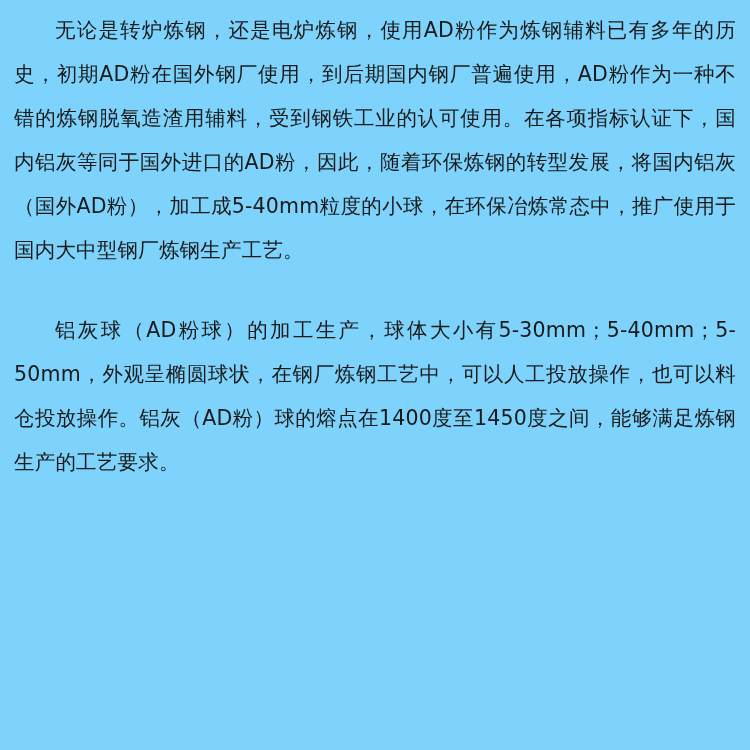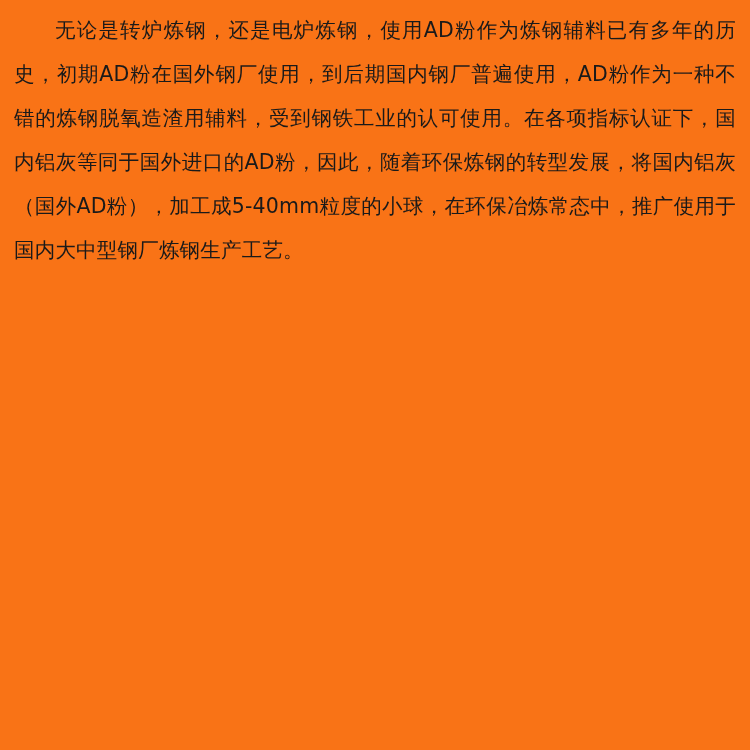--- a/index.html
+++ b/index.html
@@ -12,21 +12,21 @@
     background: #ffffff;
     font-family: "DejaVu Sans", "Liberation Sans", sans-serif;
     color: #000000;
     overflow: hidden;
   }
   .page {
     width: 750px;
     height: 750px;
     box-sizing: border-box;
     padding: 8px 14px 0 14px;
-    background: #f97316;
+    background: #7dd3fc;
   }
   .para {
     font-size: 20.5px;
     line-height: 44px;
     text-align: justify;
     text-justify: inter-ideograph;
     letter-spacing: 0.2px;
     margin: 0;
     color: #1a1a1a;
     text-indent: 2em;
@@ -34,13 +34,14 @@
   .gap {
     height: 36px;
   }
 </style>
 </head>
 <body>
 
 <div class="page">
   <p class="para">无论是转炉炼钢，还是电炉炼钢，使用AD粉作为炼钢辅料已有多年的历史，初期AD粉在国外钢厂使用，到后期国内钢厂普遍使用，AD粉作为一种不错的炼钢脱氧造渣用辅料，受到钢铁工业的认可使用。在各项指标认证下，国内铝灰等同于国外进口的AD粉，因此，随着环保炼钢的转型发展，将国内铝灰（国外AD粉），加工成5-40mm粒度的小球，在环保冶炼常态中，推广使用于国内大中型钢厂炼钢生产工艺。</p>
   <div class="gap"></div>
+  <p class="para">铝灰球（AD粉球）的加工生产，球体大小有5-30mm；5-40mm；5-50mm，外观呈椭圆球状，在钢厂炼钢工艺中，可以人工投放操作，也可以料仓投放操作。铝灰（AD粉）球的熔点在1400度至1450度之间，能够满足炼钢生产的工艺要求。</p>
 </div>
 
 </body></html>

